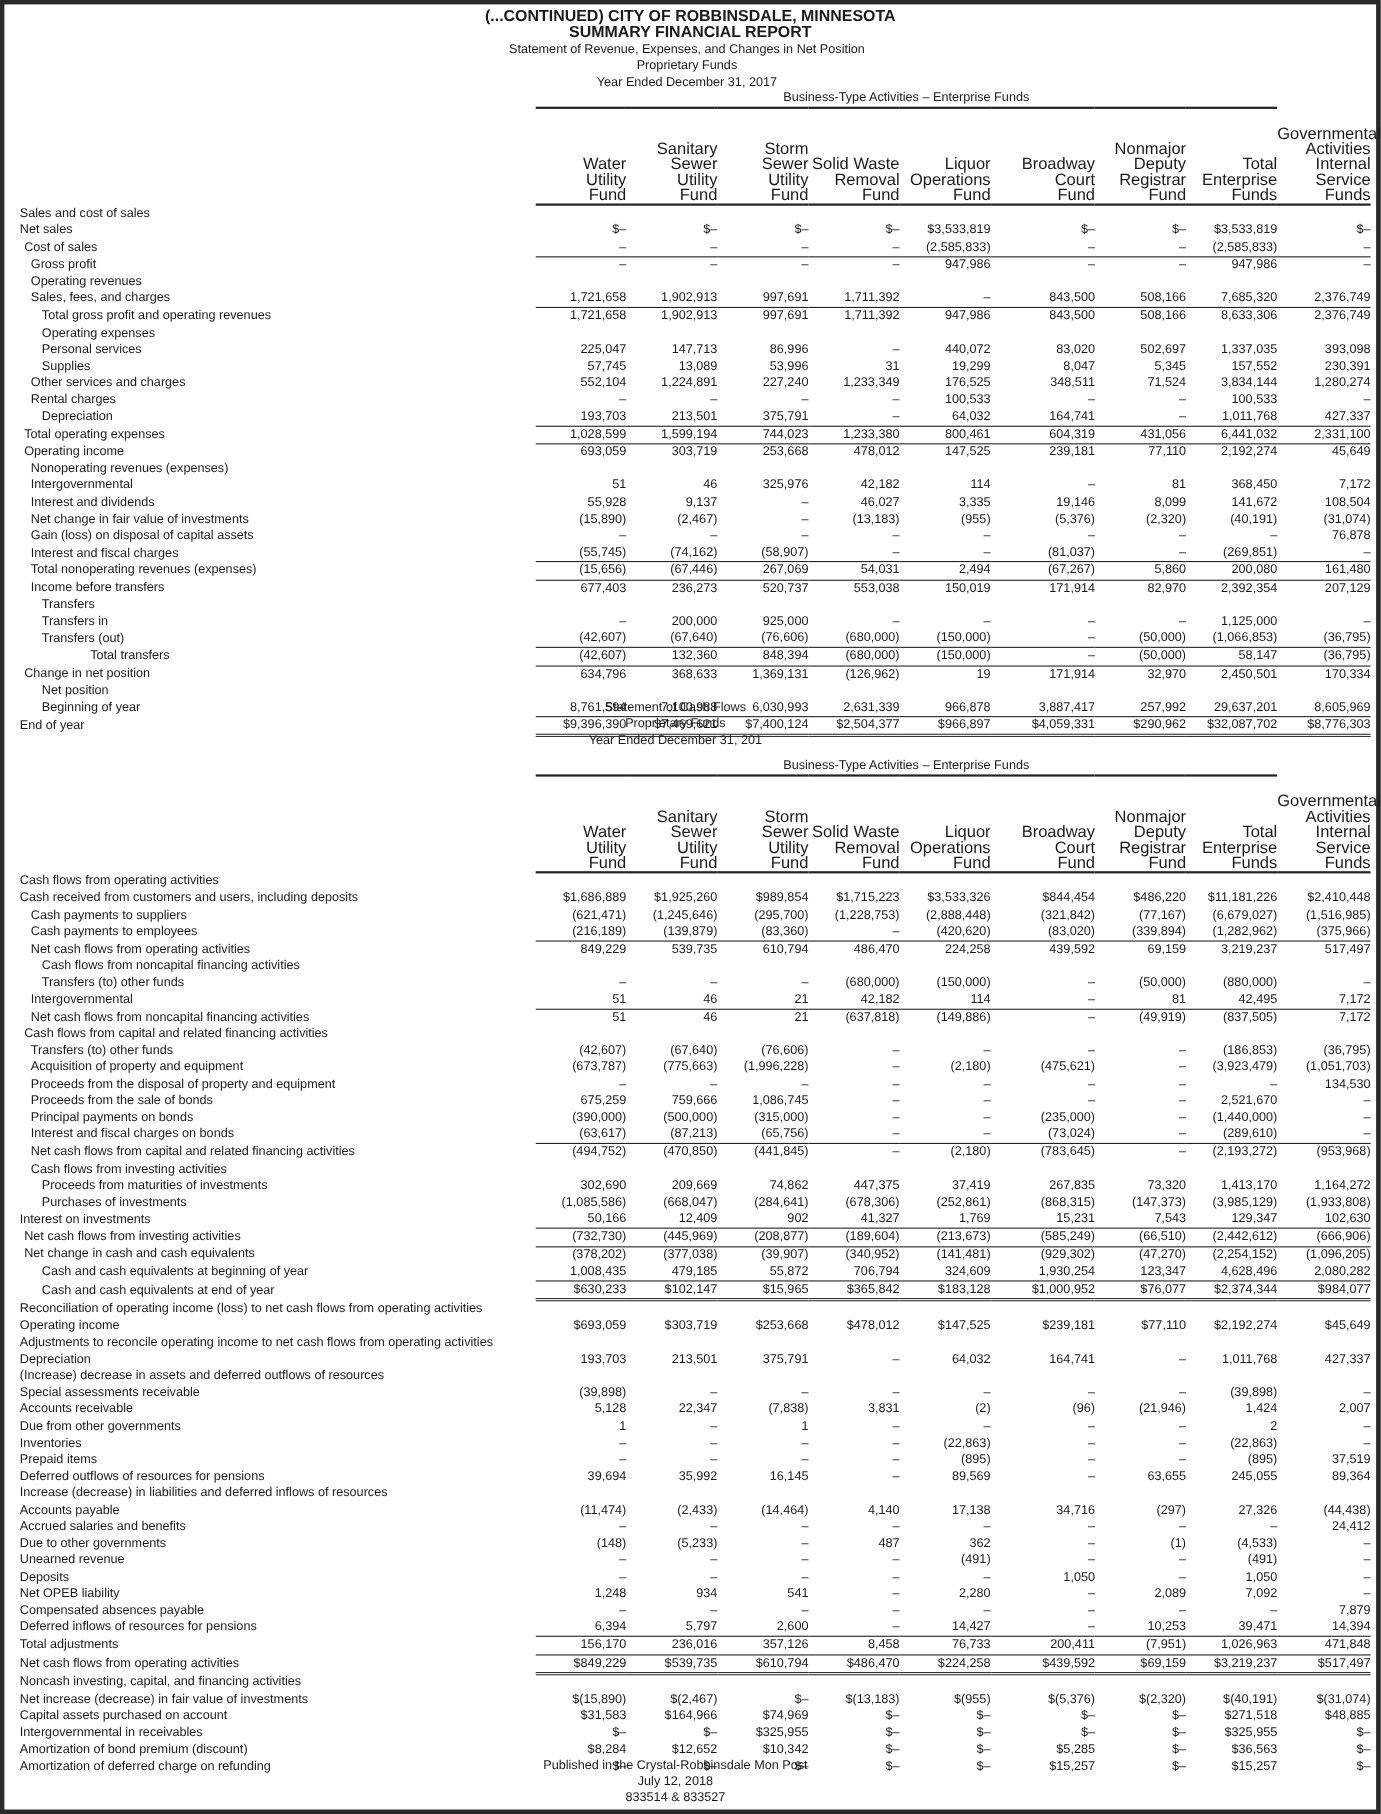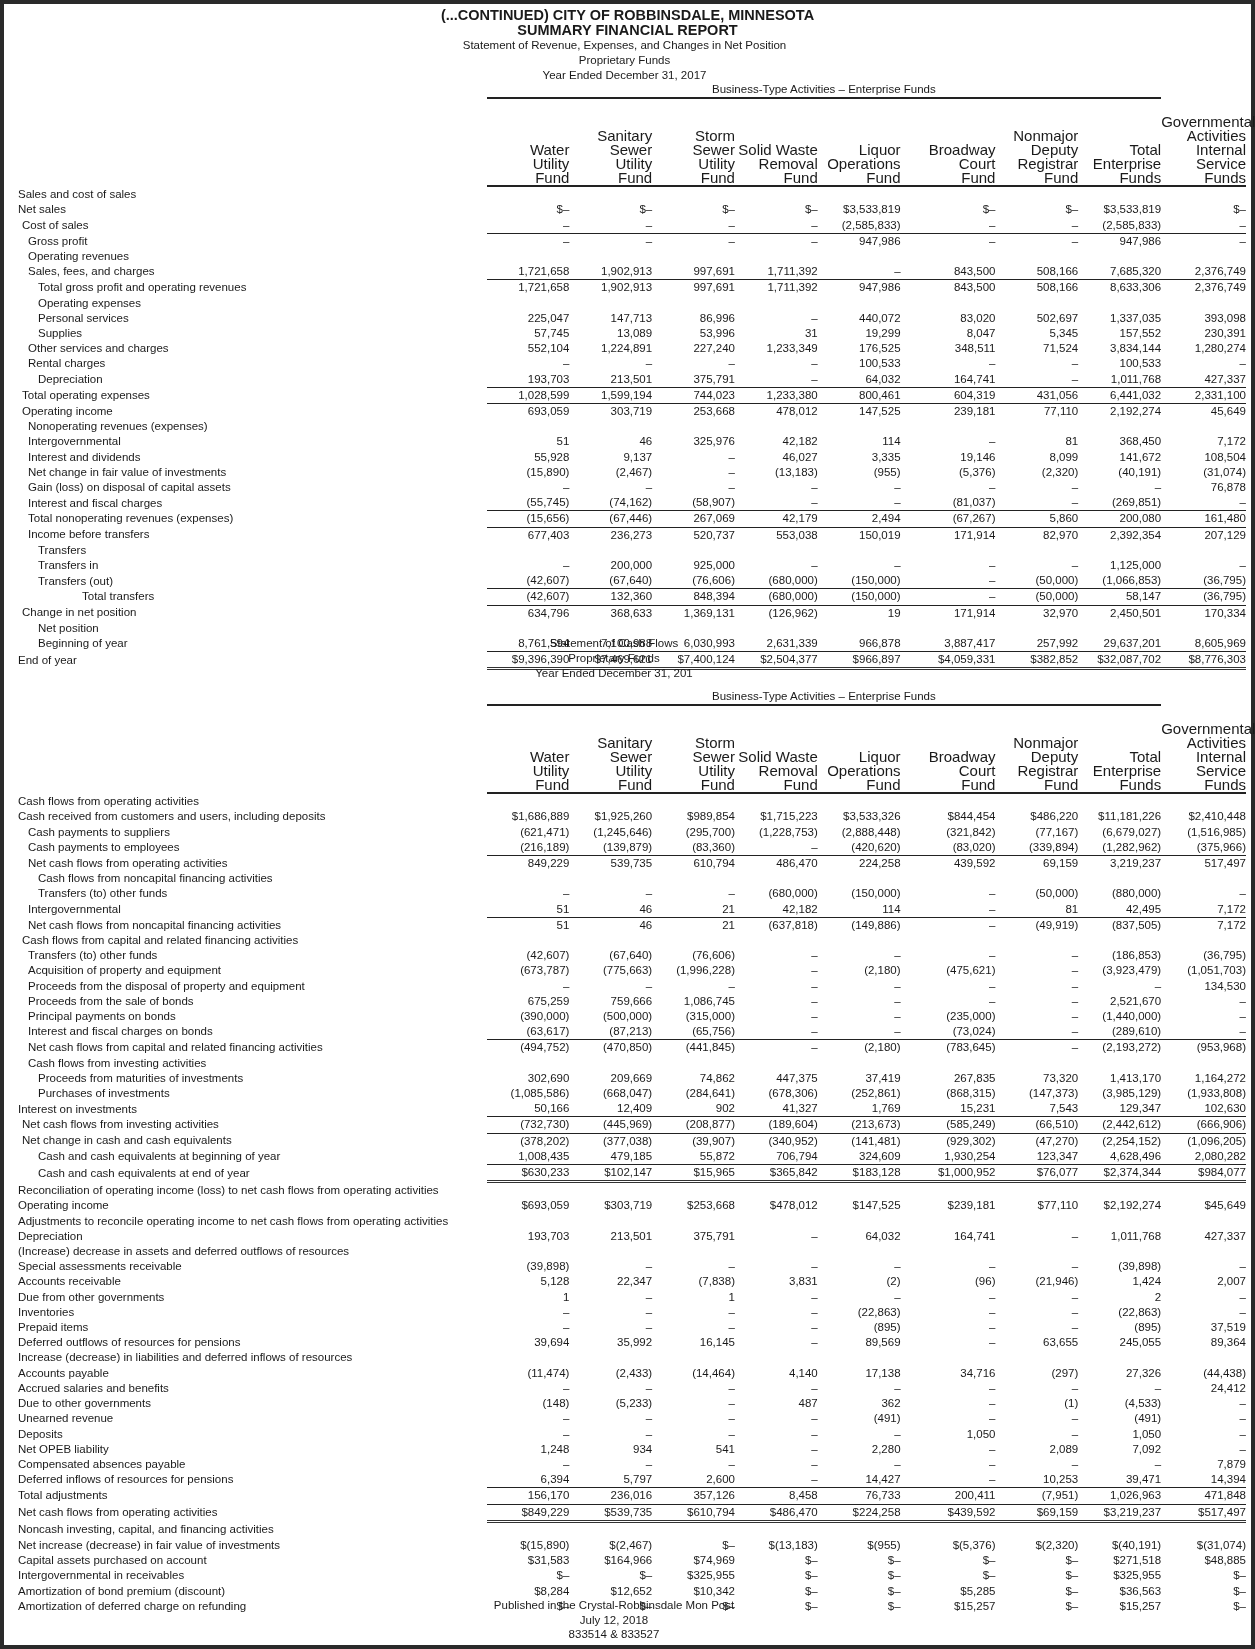--- a/index.html
+++ b/index.html
@@ -379,21 +379,21 @@
           <td class="num">(81,037)</td>
           <td class="num">–</td>
           <td class="num">(269,851)</td>
           <td class="num">–</td>
         </tr>
         <tr class="ul">
           <td class="lbl ind2">Total nonoperating revenues (expenses)</td>
           <td class="num">(15,656)</td>
           <td class="num">(67,446)</td>
           <td class="num">267,069</td>
-          <td class="num">42,179</td>
+          <td class="num">54,031</td>
           <td class="num">2,494</td>
           <td class="num">(67,267)</td>
           <td class="num">5,860</td>
           <td class="num">200,080</td>
           <td class="num">161,480</td>
         </tr>
         <tr>
           <td class="lbl ind2">Income before transfers</td>
           <td class="num">677,403</td>
           <td class="num">236,273</td>
@@ -490,21 +490,21 @@
           <td class="num">8,605,969</td>
         </tr>
         <tr class="dul">
           <td class="lbl ind0">End of year</td>
           <td class="num">$9,396,390</td>
           <td class="num">$7,469,621</td>
           <td class="num">$7,400,124</td>
           <td class="num">$2,504,377</td>
           <td class="num">$966,897</td>
           <td class="num">$4,059,331</td>
-          <td class="num">$382,852</td>
+          <td class="num">$290,962</td>
           <td class="num">$32,087,702</td>
           <td class="num">$8,776,303</td>
         </tr>
       </tbody>
     </table>
 
   <div class="center sub" style="position:absolute; left:460px; width:300px; top:632px;">
     <div>Statement of Cash Flows</div>
     <div>Proprietary Funds</div>
     <div>Year Ended December 31, 201</div>

